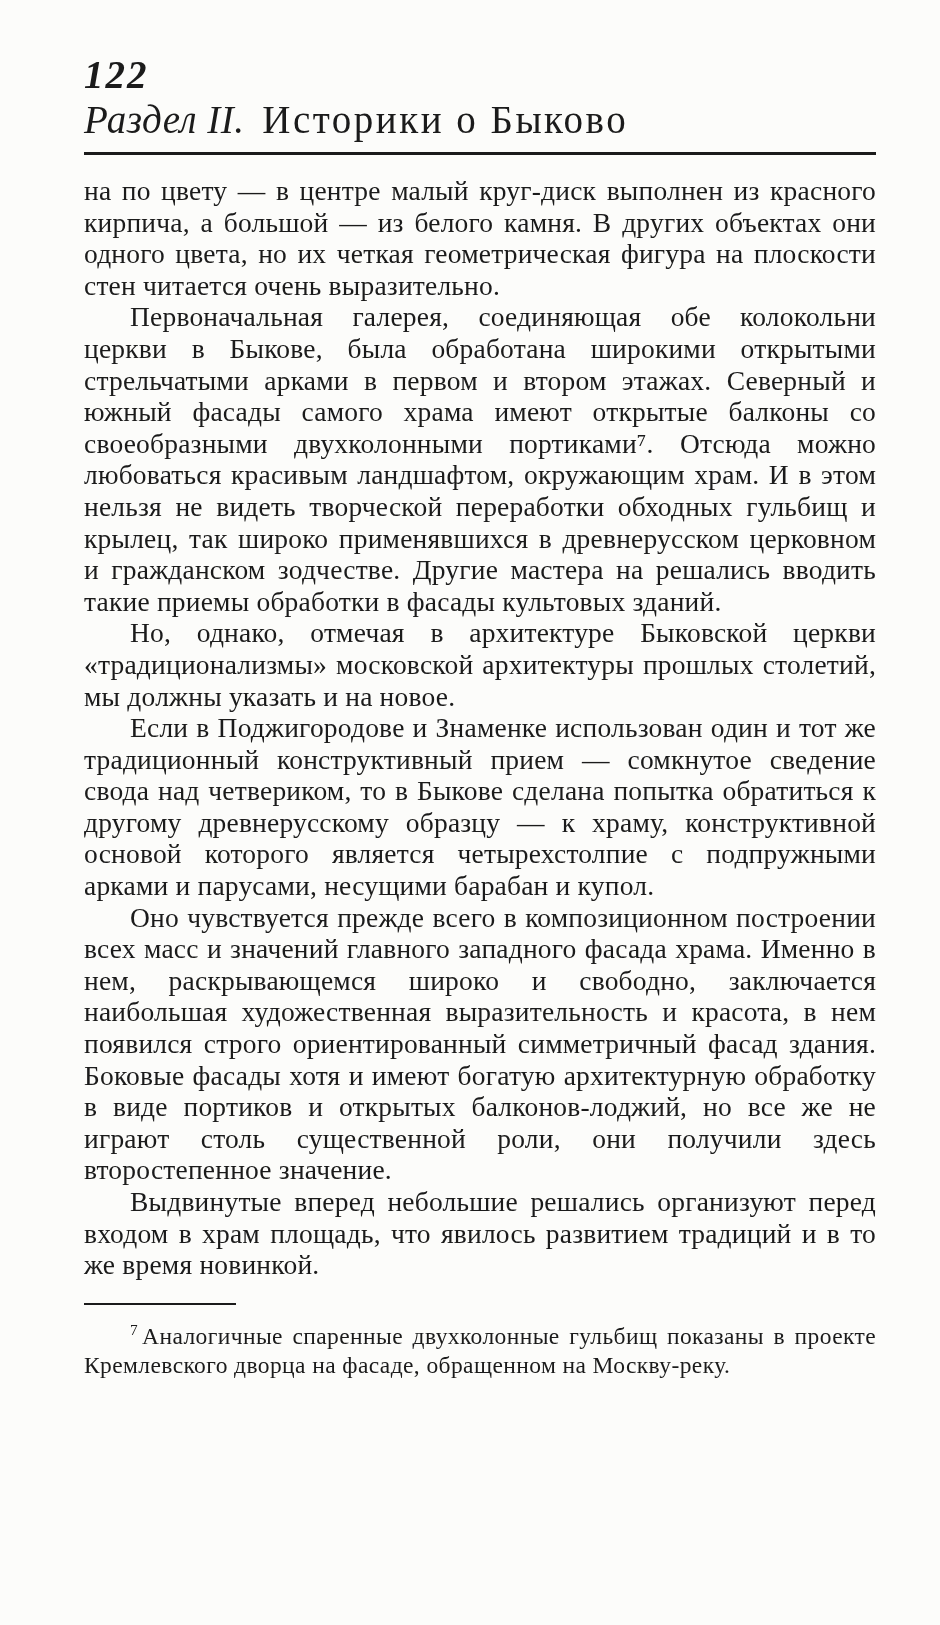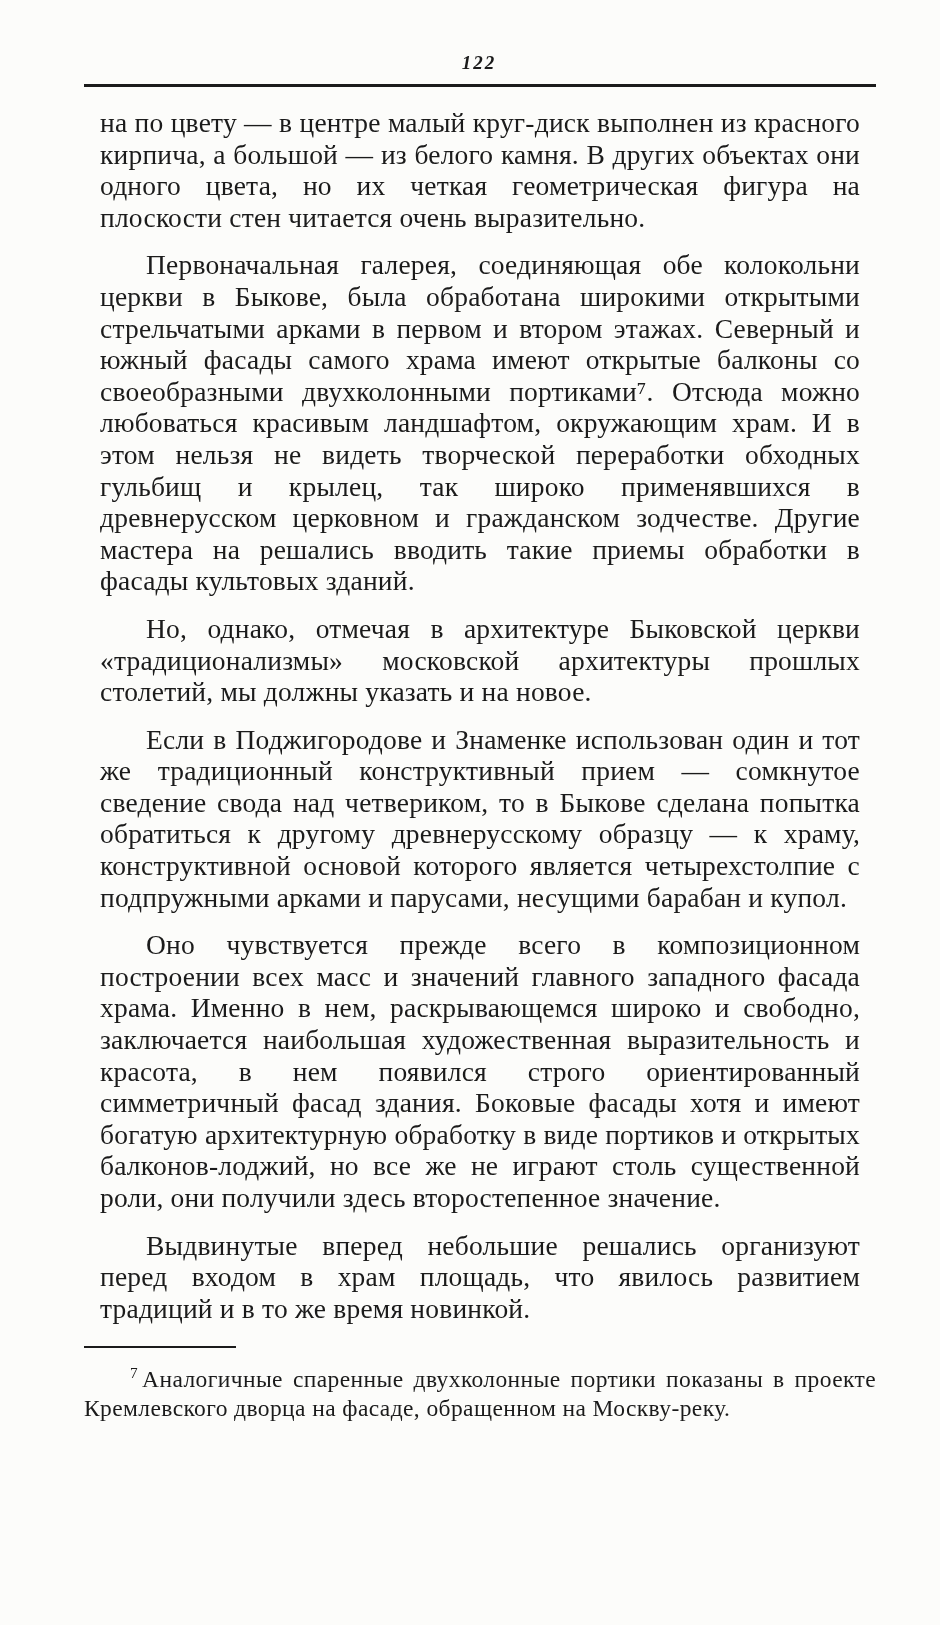--- a/index.html
+++ b/index.html
@@ -18,22 +18,22 @@
     overflow: hidden;
     box-sizing: border-box;
     padding: 52px 66px 0 84px;
   }
   .text-col {
     width: 792px;
   }
   .running-head {
     display: flex;
     justify-content: space-between;
-    align-items: center;
-    font-size: 19px;
+    align-items: flex-start;
+    font-size: 39px;
     padding: 0 2px 0 0;
     flex-direction: column;
   }
   .page-number {
     font-style: italic;
     font-weight: bold;
     letter-spacing: 2px;
   }
   .running-title {
     white-space: nowrap;
@@ -53,21 +53,21 @@
     width: 792px;
   }
   .body-text {
     margin-top: 20px;
     font-size: 27.5px;
     line-height: 31.6px;
     text-align: justify;
     letter-spacing: 0.2px;
   }
   .body-text p {
-    margin: 16px;
+    margin: 0;
     text-indent: 46px;
   }
   .body-text p.no-indent {
     text-indent: 0;
   }
   .footnote-block {
     margin-top: 22px;
   }
   .footnote-rule {
     border: none;
@@ -92,36 +92,40 @@
   }
 </style>
 </head>
 <body>
 
 <div class="page">
   <div class="text-col">
 
     <div class="running-head">
       <span class="page-number">122</span>
+      <span class="running-title">
+        <span class="part-italic">Раздел II.</span>
+        <span class="part-roman">Историки о Быково</span>
+      </span>
     </div>
 
     <hr class="head-rule">
 
     <div class="body-text">
       <p class="no-indent">на по цвету — в центре малый круг-диск выполнен из красного кирпича, а большой — из белого камня. В других объектах они одного цвета, но их четкая геометрическая фигура на плоскости стен читается очень выразительно.</p>
       <p>Первоначальная галерея, соединяющая обе колокольни церкви в Быкове, была обработана широкими открытыми стрельчатыми арками в первом и втором этажах. Северный и южный фасады самого храма имеют открытые балконы со своеобразными двухколонными портиками⁷. Отсюда можно любоваться красивым ландшафтом, окружающим храм. И в этом нельзя не видеть творческой переработки обходных гульбищ и крылец, так широко применявшихся в древнерусском церковном и гражданском зодчестве. Другие мастера на решались вводить такие приемы обработки в фасады культовых зданий.</p>
       <p>Но, однако, отмечая в архитектуре Быковской церкви «традиционализмы» московской архитектуры прошлых столетий, мы должны указать и на новое.</p>
       <p>Если в Поджигородове и Знаменке использован один и тот же традиционный конструктивный прием — сомкнутое сведение свода над четвериком, то в Быкове сделана попытка обратиться к другому древнерусскому образцу — к храму, конструктивной основой которого является четырехстолпие с подпружными арками и парусами, несущими барабан и купол.</p>
       <p>Оно чувствуется прежде всего в композиционном построении всех масс и значений главного западного фасада храма. Именно в нем, раскрывающемся широко и свободно, заключается наибольшая художественная выразительность и красота, в нем появился строго ориентированный симметричный фасад здания. Боковые фасады хотя и имеют богатую архитектурную обработку в виде портиков и открытых балконов-лоджий, но все же не играют столь существенной роли, они получили здесь второстепенное значение.</p>
       <p>Выдвинутые вперед небольшие решались организуют перед входом в храм площадь, что явилось развитием традиций и в то же время новинкой.</p>
     </div>
 
     <div class="footnote-block">
       <hr class="footnote-rule">
       <div class="footnote-text">
         <p>
-          <span class="footnote-marker">7</span><span>Аналогичные спаренные двухколонные портики показаны в проекте Кремлевского дворца на фасаде, обращенном на Москву-реку.</span>
+          <span class="footnote-marker">7</span><span>Аналогичные спаренные двухколонные гульбищ показаны в проекте Кремлевского дворца на фасаде, обращенном на Москву-реку.</span>
         </p>
       </div>
     </div>
 
   </div>
 </div>
 
 </body></html>

